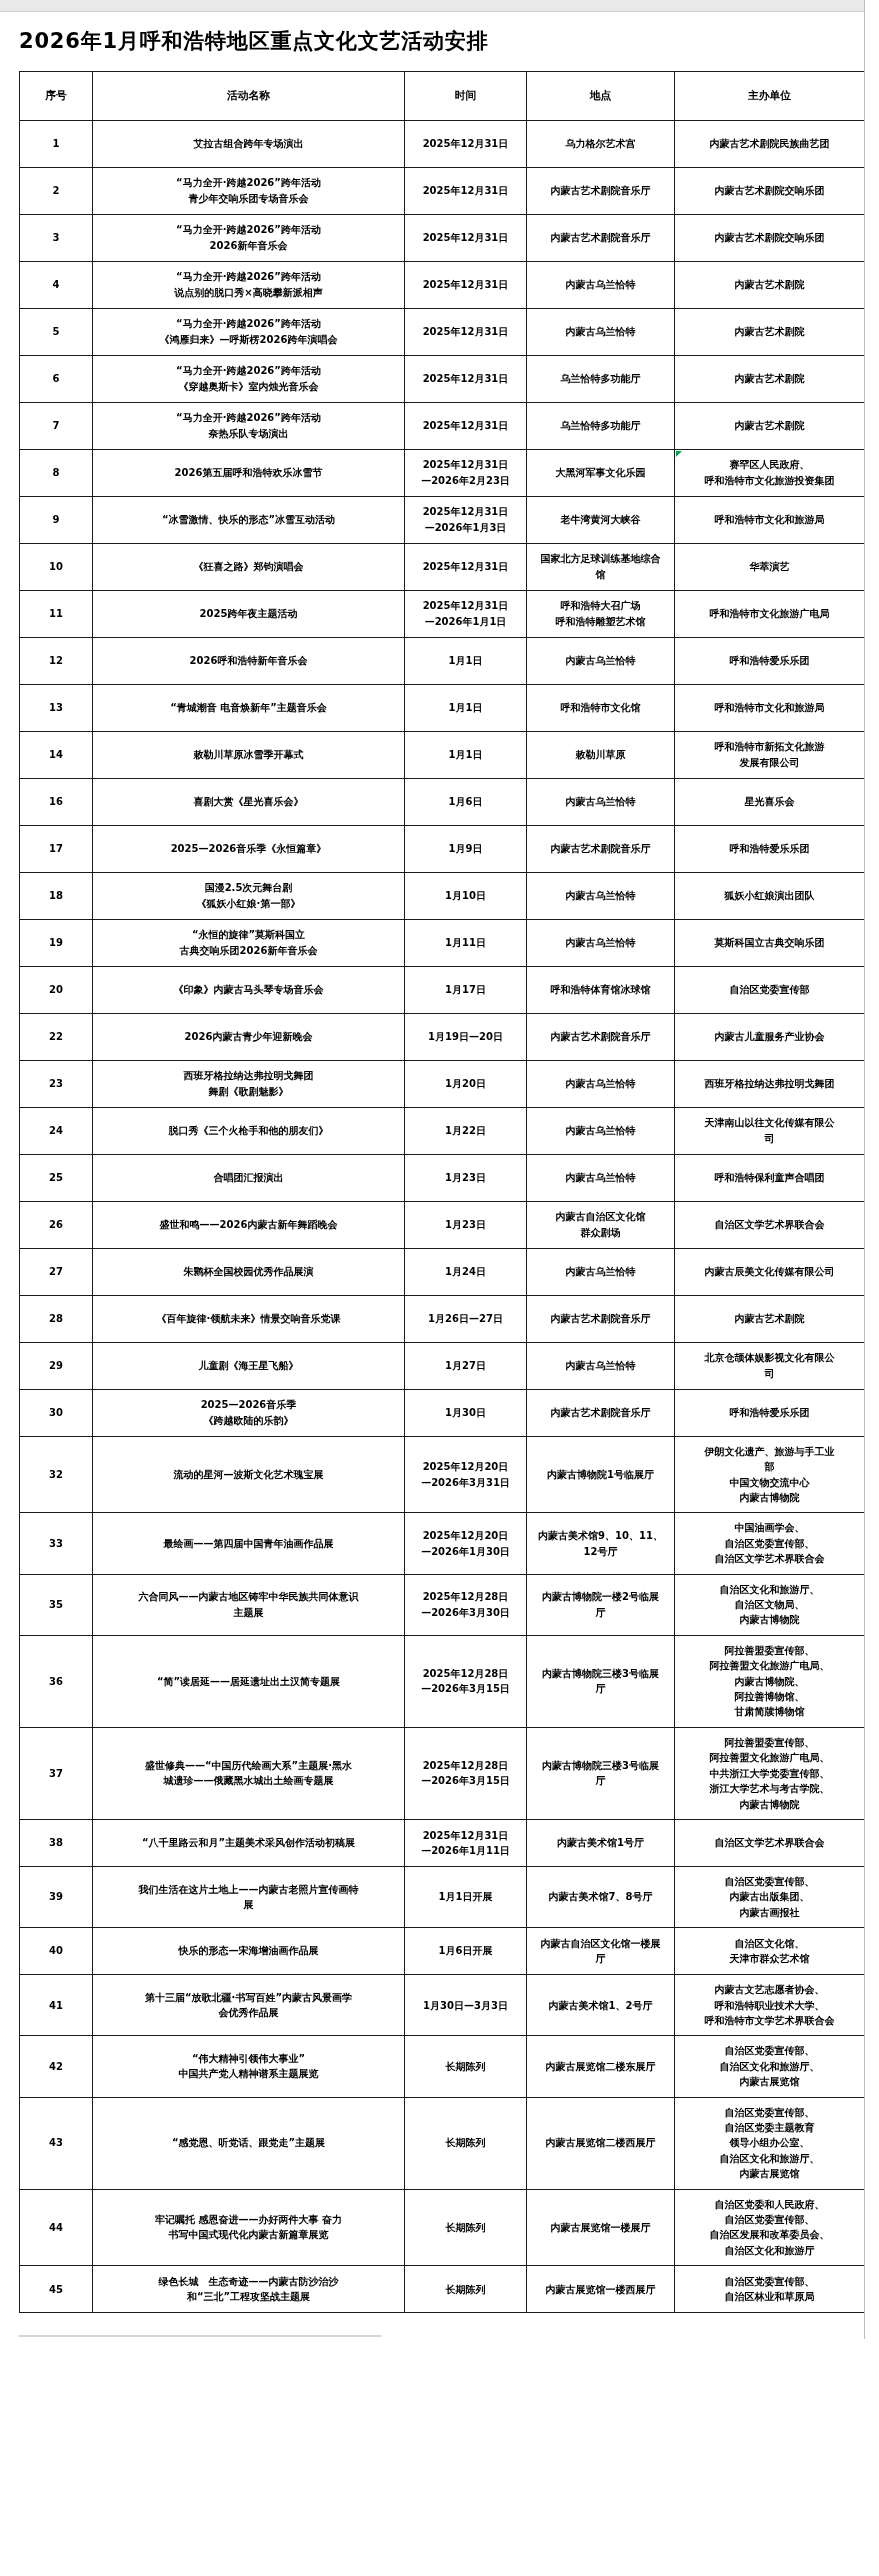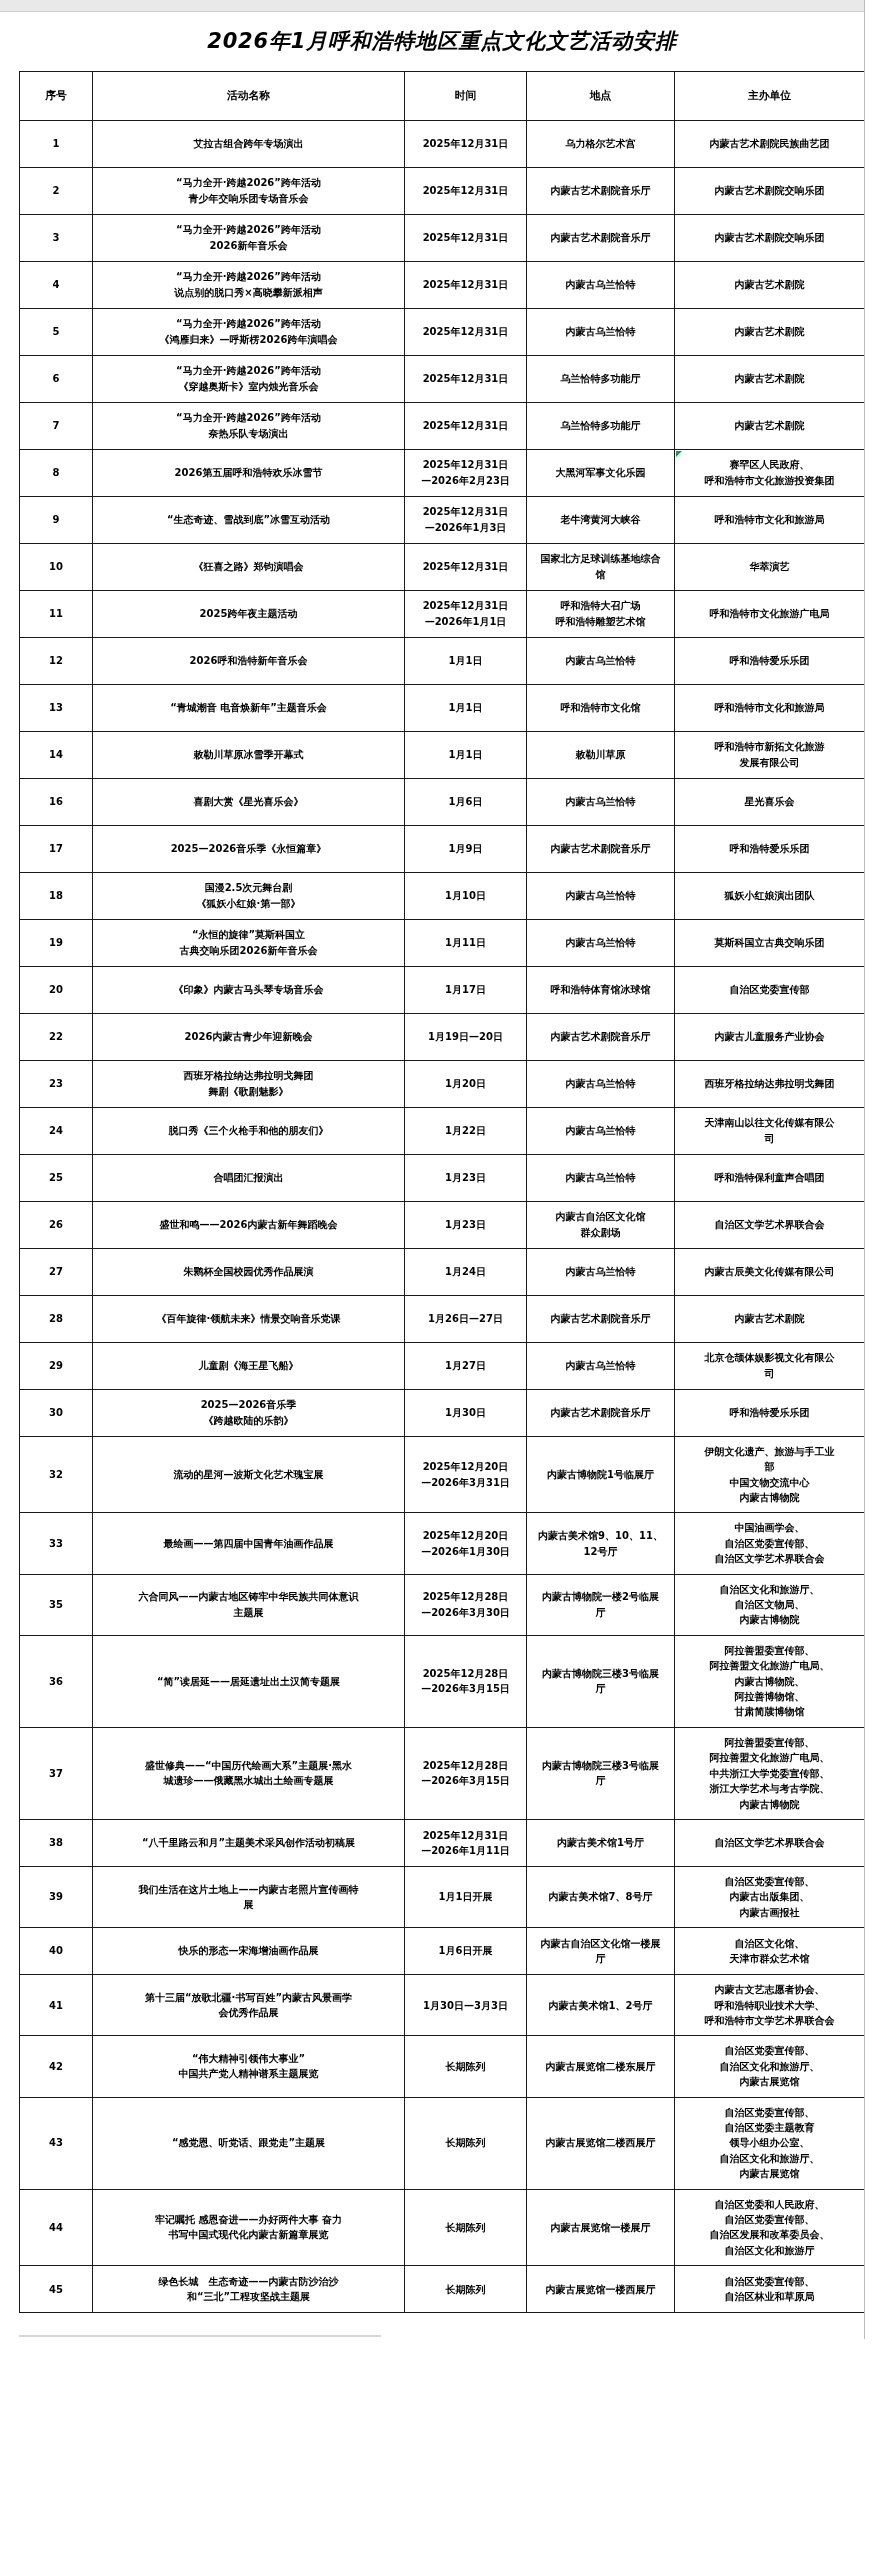--- a/index.html
+++ b/index.html
@@ -1,21 +1,21 @@
 <!DOCTYPE html>
 <html style="--flag-green: #00a651;font-size:12.3px"><head>
 <meta charset="utf-8">
 <style>
   html,body{margin:0;padding:0;background:#ffffff;}
   body{width:880px;font-family:"DejaVu Sans","Liberation Sans",sans-serif;color:#000;}
   .top-margin{height:10.8px;background:#e9e9e9;border-bottom:0.8px solid #d0d0d0;}
   .canvas{position:relative;width:880px;}
   .right-strip{position:absolute;top:0;right:0;width:14.6px;bottom:0;background:#fff;border-left:0.8px solid #bdbdbd;}
   .sheet{margin-left:19px;width:846px;}
-  .title-bar{height:59px;display:flex;align-items:center;justify-content:center;font-style:italic;}
+  .title-bar{height:59px;display:flex;align-items:center;}
   .title-bar .t{font-size:21px;font-weight:bold;letter-spacing:0.8px;}
   table.schedule{border-collapse:collapse;width:845px;table-layout:fixed;border:1.5px solid #1a1a1a;}
   table.schedule th{border:0.8px solid #1a1a1a;border-top-width:1.5px;border-bottom-width:1.5px;
     height:46px;font-size:10.8px;font-weight:bold;text-align:center;vertical-align:middle;background:#fff;}
   table.schedule td{border:0.8px solid #1a1a1a;border-top-width:1.5px;border-bottom-width:1.5px;
     font-size:10px;font-weight:bold;text-align:center;vertical-align:middle;
     white-space:pre-line;line-height:15.4px;padding:7px 4.6px;height:32px;background:#fff;position:relative;}
   td.c-no{font-size:10px;}
   td.flagged::before{content:"";position:absolute;top:0.8px;left:0.8px;width:0;height:0;
     border-top:6.2px solid var(--flag-green,#00a651);border-right:6.2px solid transparent;}
@@ -119,21 +119,21 @@
     <td class="c-name">2026第五届呼和浩特欢乐冰雪节</td>
     <td class="c-time">2025年12月31日
 —2026年2月23日</td>
     <td class="c-venue">大黑河军事文化乐园</td>
     <td class="c-org flagged">赛罕区人民政府、
 呼和浩特市文化旅游投资集团</td>
   </tr>
 
   <tr>
     <td class="c-no">9</td>
-    <td class="c-name">“生态奇迹、雪战到底”冰雪互动活动</td>
+    <td class="c-name">“冰雪激情、快乐的形态”冰雪互动活动</td>
     <td class="c-time">2025年12月31日
 —2026年1月3日</td>
     <td class="c-venue">老牛湾黄河大峡谷</td>
     <td class="c-org">呼和浩特市文化和旅游局</td>
   </tr>
 
   <tr>
     <td class="c-no">10</td>
     <td class="c-name">《狂喜之路》郑钧演唱会</td>
     <td class="c-time">2025年12月31日</td>

